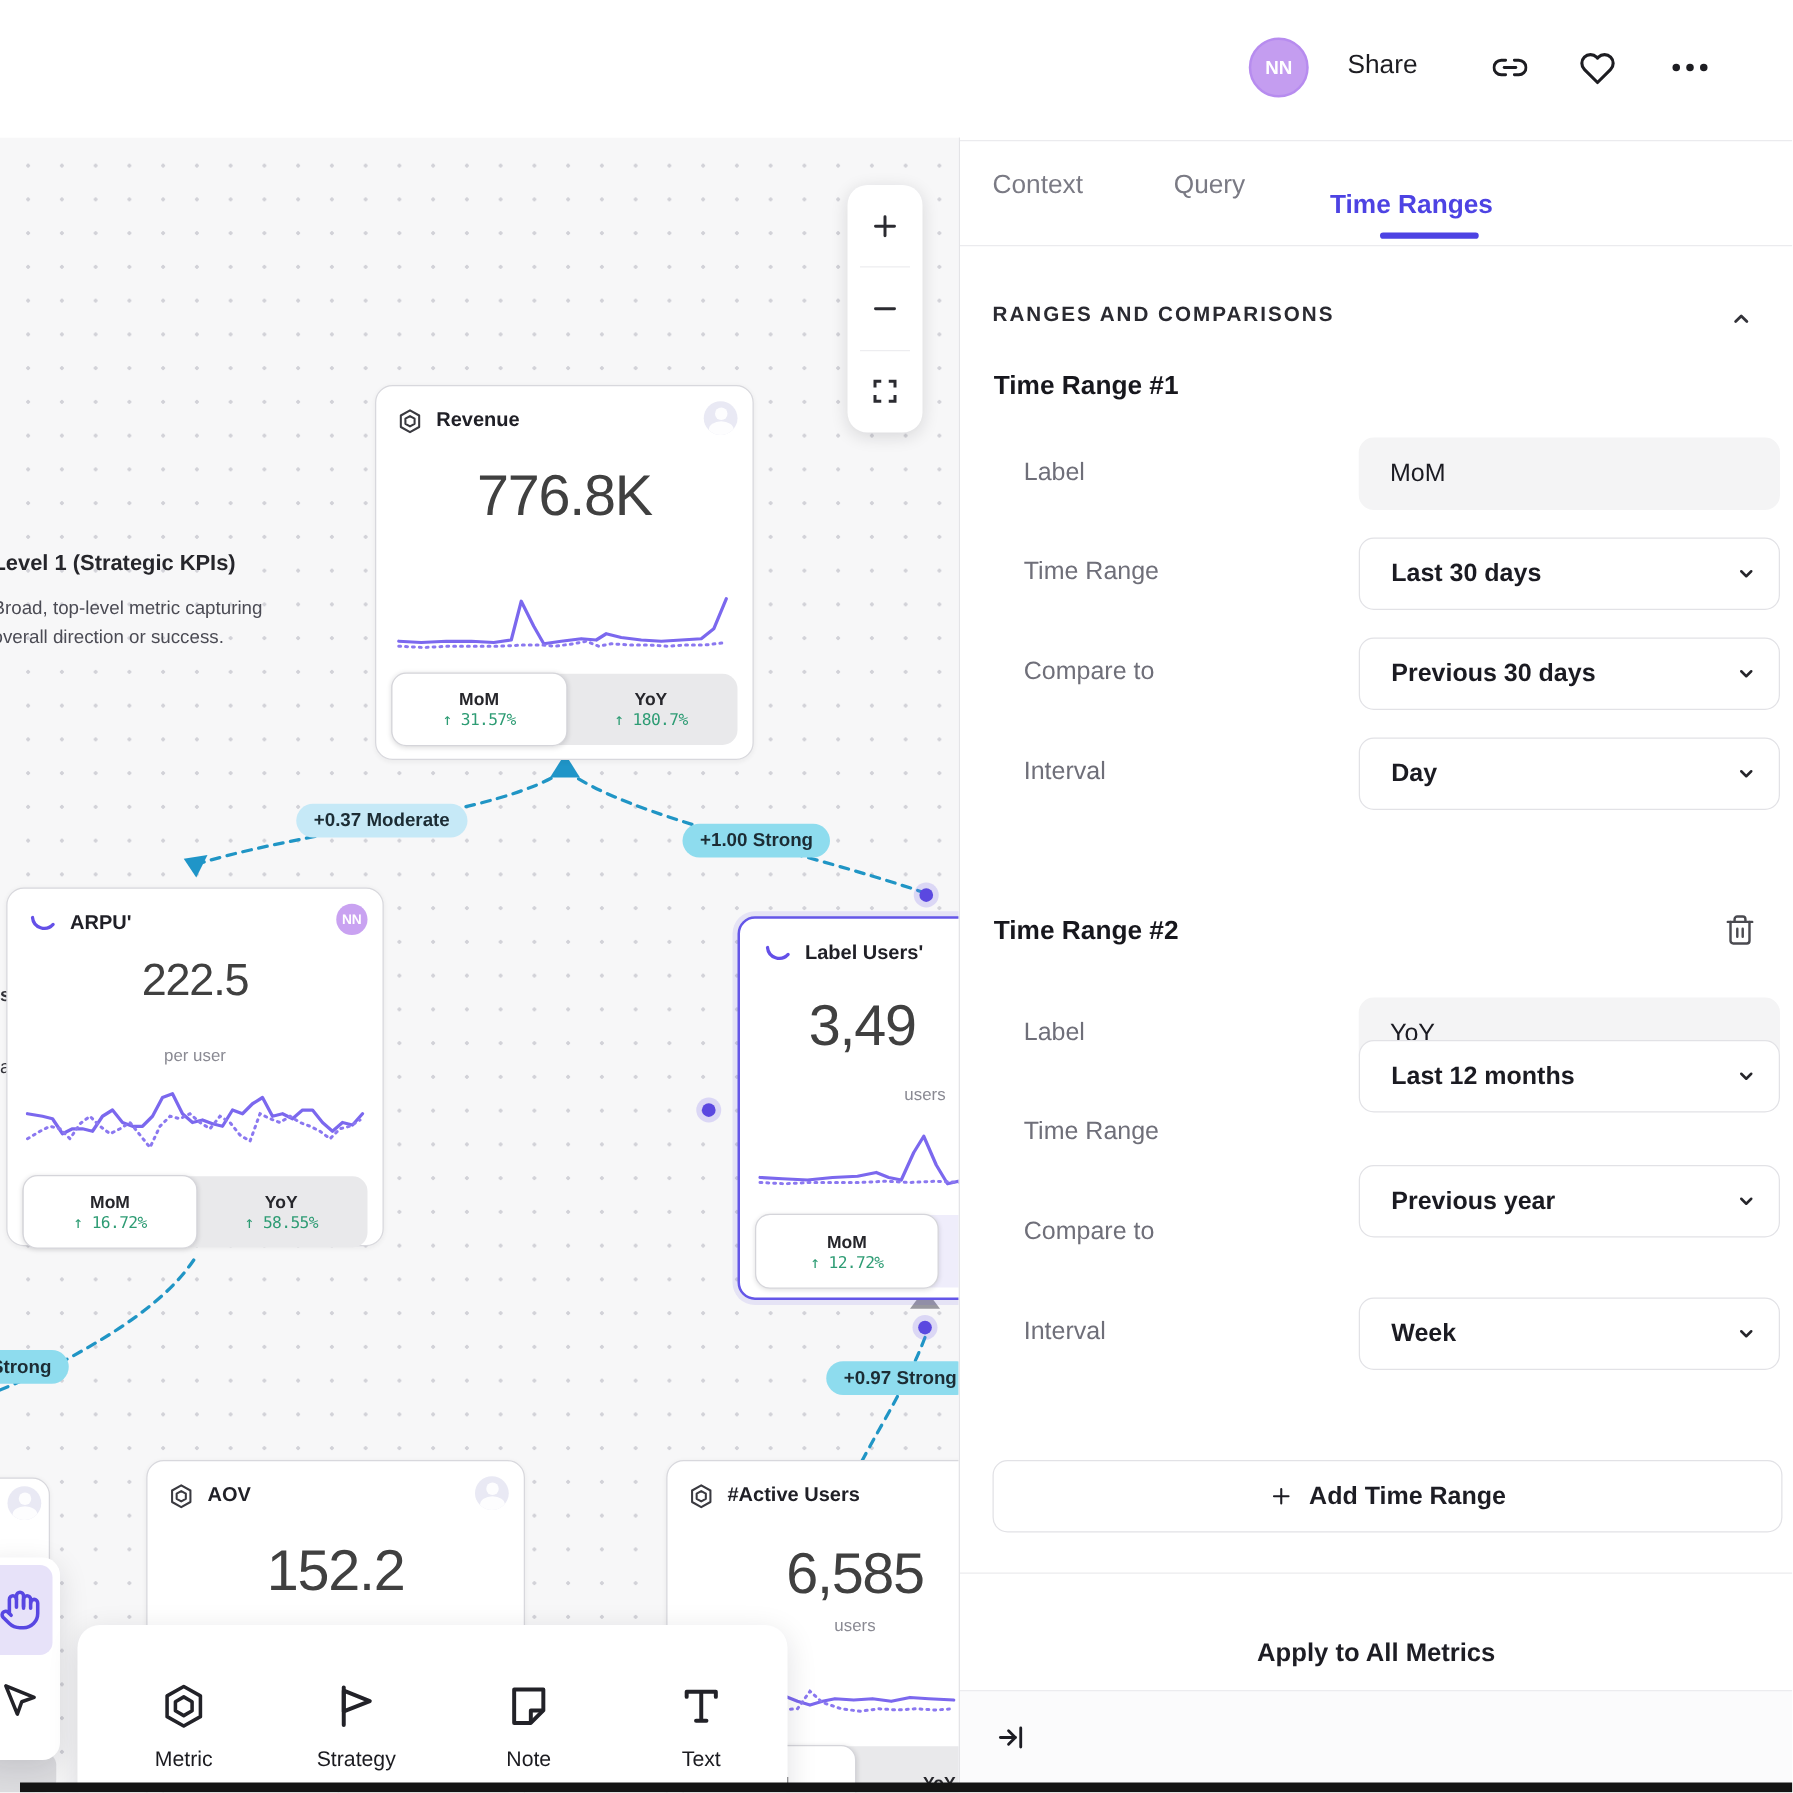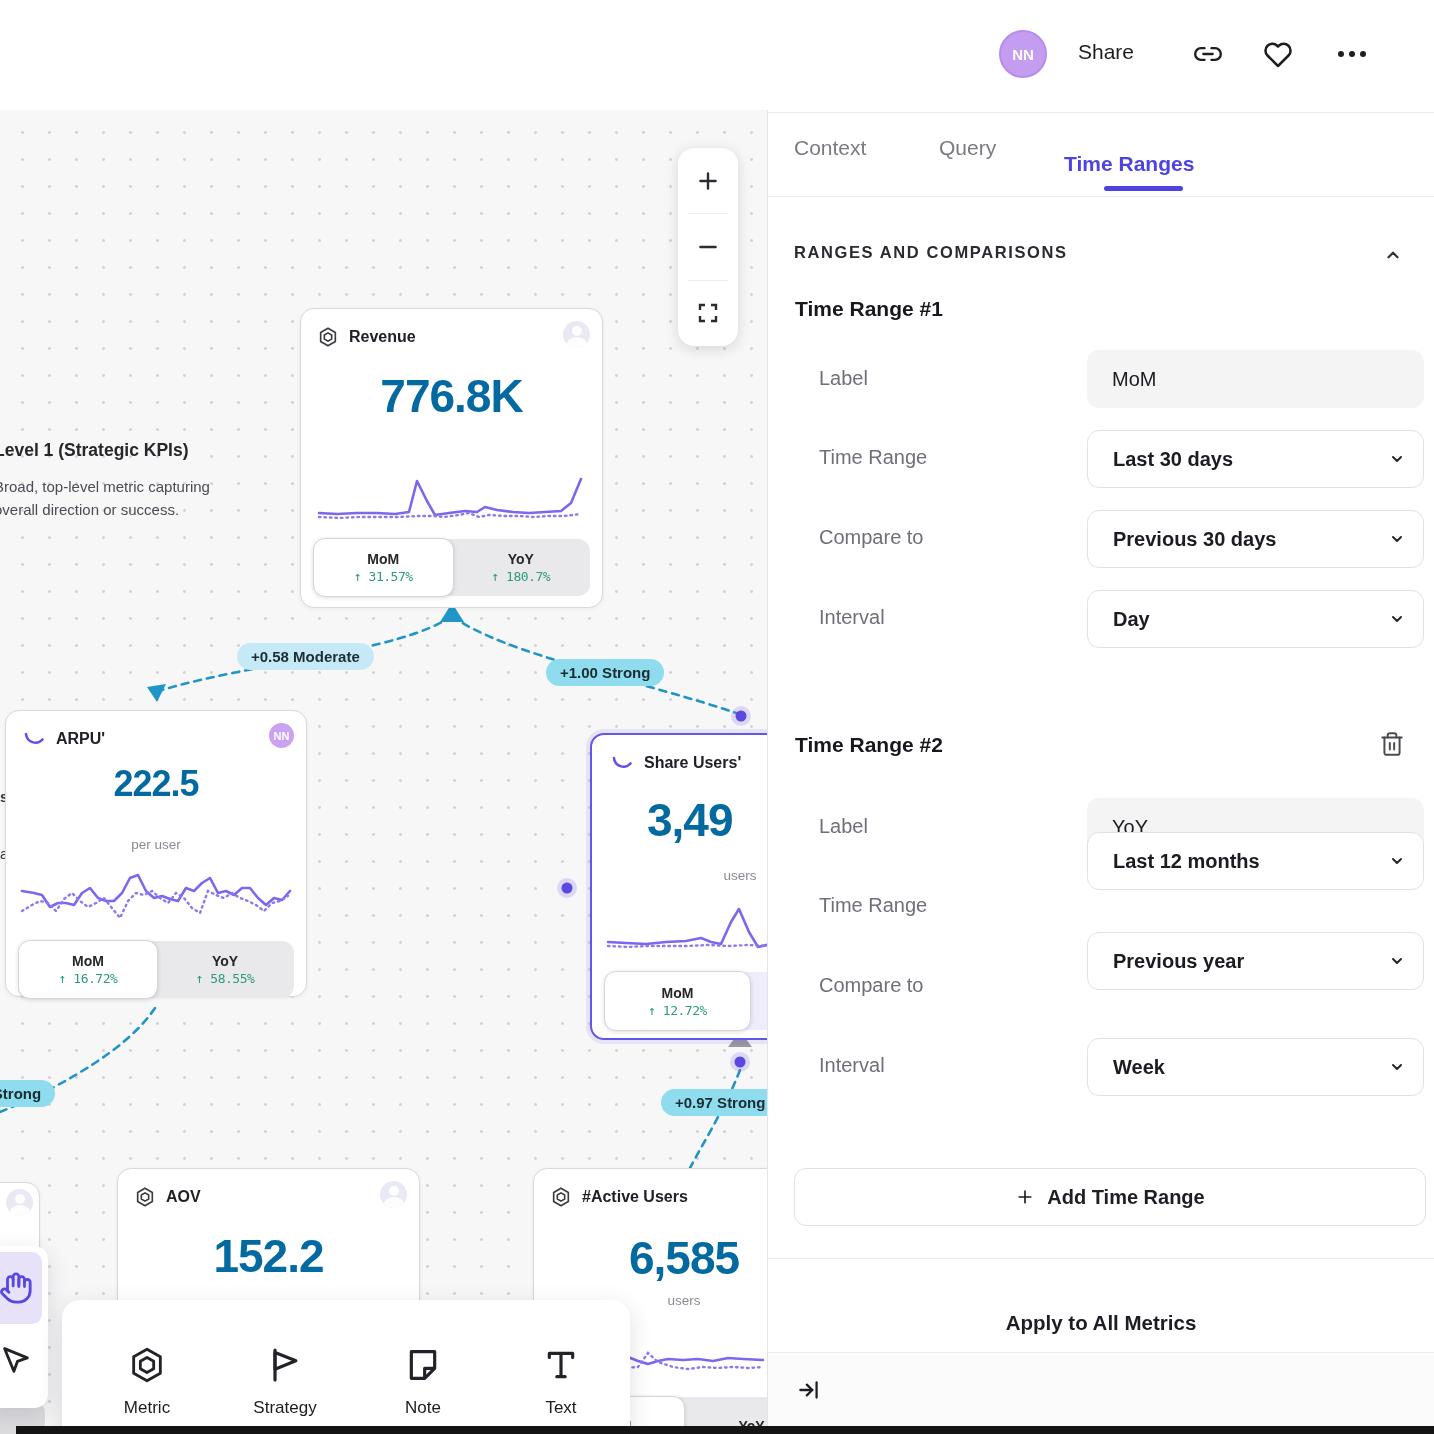--- a/index.html
+++ b/index.html
@@ -26,21 +26,21 @@
   .card{position:absolute;background:#fff;border:1px solid #d8d8dd;border-radius:14px;
         box-shadow:0 1px 4px rgba(30,30,40,.06);z-index:3;box-sizing:border-box;}
   .card-selected{border:2px solid #6456e8;box-shadow:0 0 0 4px rgba(100,86,232,.12);}
   .card-header{position:absolute;left:16px;right:12px;top:14px;height:28px;display:flex;align-items:center;gap:10px;}
   .card-title{font-size:16px;font-weight:700;color:#202027;white-space:nowrap;}
   .avatar-ph{position:absolute;right:0;top:-2px;width:27px;height:27px;border-radius:50%;background:#e9e9f4;overflow:hidden;}
   .avatar-ph .head{position:absolute;left:8.5px;top:5px;width:10px;height:10px;border-radius:50%;background:#fdfdfe;}
   .avatar-ph .body{position:absolute;left:3.5px;top:16px;width:20px;height:14px;border-radius:50%;background:#fdfdfe;}
   .nn-badge{position:absolute;right:0;top:-2px;width:25px;height:25px;border-radius:50%;background:#c9a2f1;
             color:#fff;font-size:11px;font-weight:700;display:flex;align-items:center;justify-content:center;}
-  .big-value{position:absolute;left:0;right:0;text-align:center;font-weight:700;color:#0369a1;letter-spacing:-1px;}
+  .big-value{position:absolute;left:0;right:0;text-align:center;font-weight:400;color:#404040;letter-spacing:-1px;}
   .unit{position:absolute;left:0;right:0;text-align:center;font-size:13.5px;color:#8a8a93;}
   .spark{position:absolute;}
   .seg{position:absolute;left:12px;right:12px;height:57px;background:#e9e9eb;border-radius:12px;z-index:1;}
   .seg-lav{background:#efedfb;}
   .seg-half{position:absolute;top:0;bottom:0;display:flex;flex-direction:column;align-items:center;justify-content:center;gap:2px;}
   .seg-active{background:#fff;border:1px solid #d5d5da;border-radius:12px;box-shadow:0 1px 4px rgba(20,20,30,.14);top:-1px;bottom:-1px;}
   .seg-label{font-size:14px;font-weight:700;color:#26262b;}
   .seg-val{font-family:"DejaVu Sans Mono",monospace;font-size:13px;color:#2e9c74;letter-spacing:-.5px;}
 
   
@@ -110,21 +110,21 @@
       <polygon points="147,687 166,684 157,702" fill="#1f95c8"></polygon>
       <polygon points="728,1047 752,1047 740,1031" fill="#98989f"></polygon>
       <circle cx="741" cy="716" r="10" fill="#7b68ee" opacity="0.22"></circle>
       <circle cx="741" cy="716" r="5.5" fill="#5b48e0"></circle>
       <circle cx="740" cy="1062" r="10" fill="#7b68ee" opacity="0.22"></circle>
       <circle cx="740" cy="1062" r="5.5" fill="#5b48e0"></circle>
       <circle cx="567" cy="888" r="10" fill="#7b68ee" opacity="0.22"></circle>
       <circle cx="567" cy="888" r="5.5" fill="#5b48e0"></circle>
     </svg>
 
-    <div class="edge-badge badge-moderate" style="left:237px;top:643px;">+0.58 Moderate</div>
+    <div class="edge-badge badge-moderate" style="left:237px;top:643px;">+0.37 Moderate</div>
     <div class="edge-badge badge-strong" style="left:546px;top:659px;">+1.00 Strong</div>
     <div class="edge-badge badge-strong" style="left:-42px;top:1080px;">66 Strong</div>
     <div class="edge-badge badge-strong" style="left:661px;top:1089px;">+0.97 Strong</div>
 
     <div class="group-note">
       <div class="gn-title">Level 1 (Strategic KPIs)</div>
       <div class="gn-line">Broad, top-level metric capturing</div>
       <div class="gn-line">overall direction or success.</div>
     </div>
     <span class="edge-frag" style="left:0;top:788px;font-weight:700;">s</span>
@@ -183,21 +183,21 @@
           <span class="seg-val">↑ 58.55%</span>
         </div>
       </div>
     </div>
 
     <div class="card card-selected" style="left:590px;top:733px;width:300px;height:307px;">
       <div class="card-header" style="left:18px;">
         <svg width="24" height="24" viewBox="0 0 24 24" fill="none" stroke="#6450e8" stroke-width="2.6" stroke-linecap="round">
           <path d="M4 7 A9.5 9.5 0 0 0 20.5 12.5"></path>
         </svg>
-        <span class="card-title">Share Users'</span>
+        <span class="card-title">Label Users'</span>
       </div>
       <div class="big-value" style="top:58px;font-size:46px;left:55px;right:auto;text-align:left;">3,49</div>
       <div class="unit" style="top:133px;">users</div>
       <svg class="spark" style="left:14px;top:165px;" width="240" height="60" viewBox="0 0 240 60" fill="none">
         <polyline points="2,42 20,43 40,44 60,42 80,41 95,38 105,42 115,44 125,22 133,9 143,32 152,47 165,44 180,38 200,40 218,37 236,39" stroke="#7b68ee" stroke-width="2.6" stroke-linecap="round" stroke-linejoin="round"></polyline>
         <polyline points="2,46 22,47 42,46 62,46 82,46 102,45 122,46 142,45 162,46 182,44 202,42 222,45 236,44" stroke="#8b78f0" stroke-width="2.4" stroke-linecap="round" stroke-dasharray="1.5 4"></polyline>
       </svg>
       <div class="seg seg-lav" style="top:237px;height:58px;">
         <div class="seg-half seg-active" style="left:0;width:145px;">
           <span class="seg-label">MoM</span>

